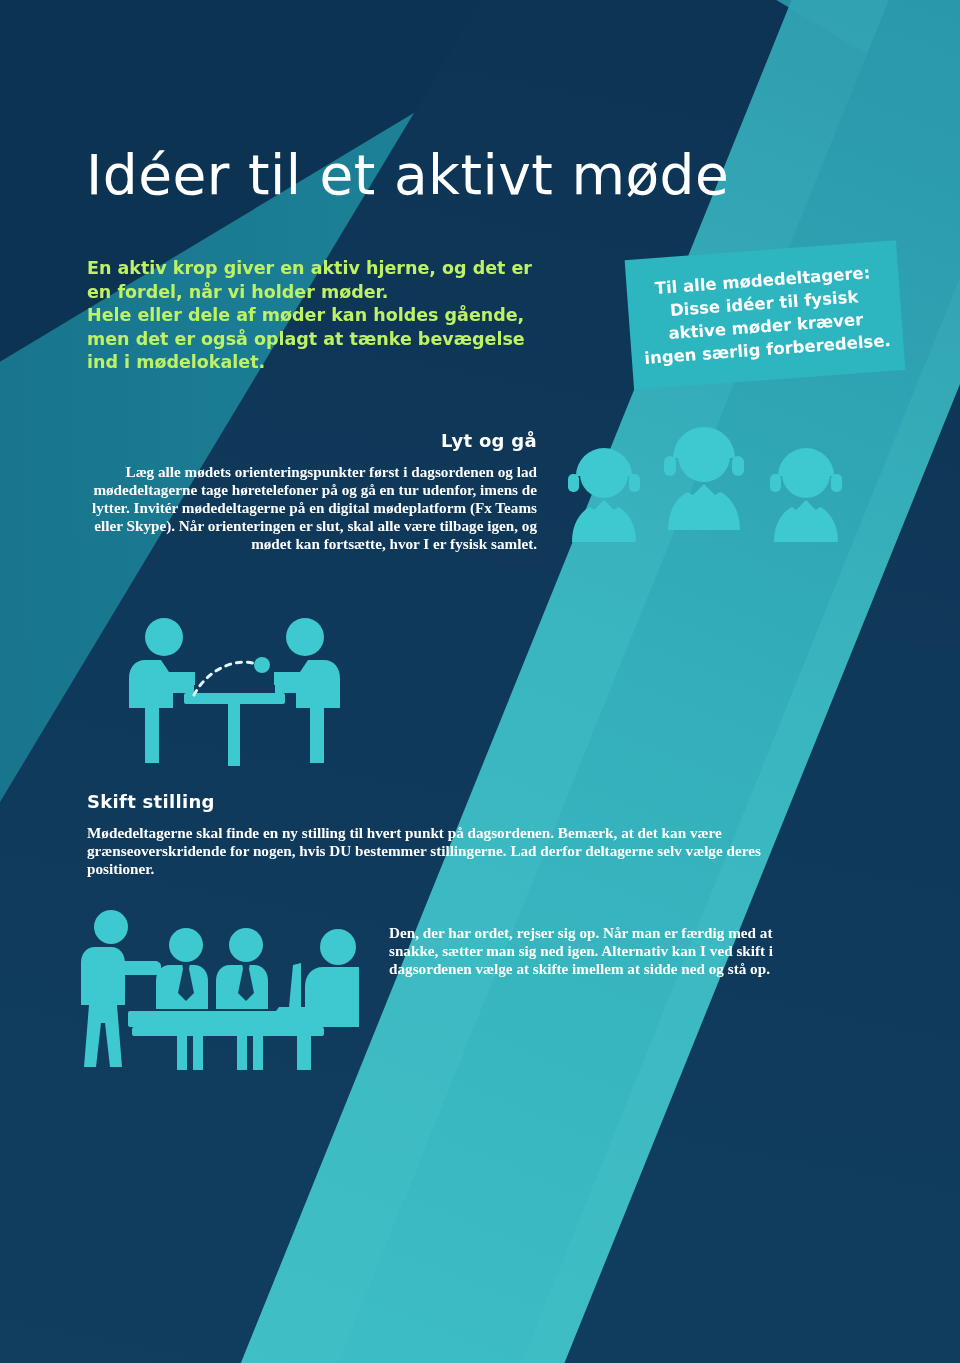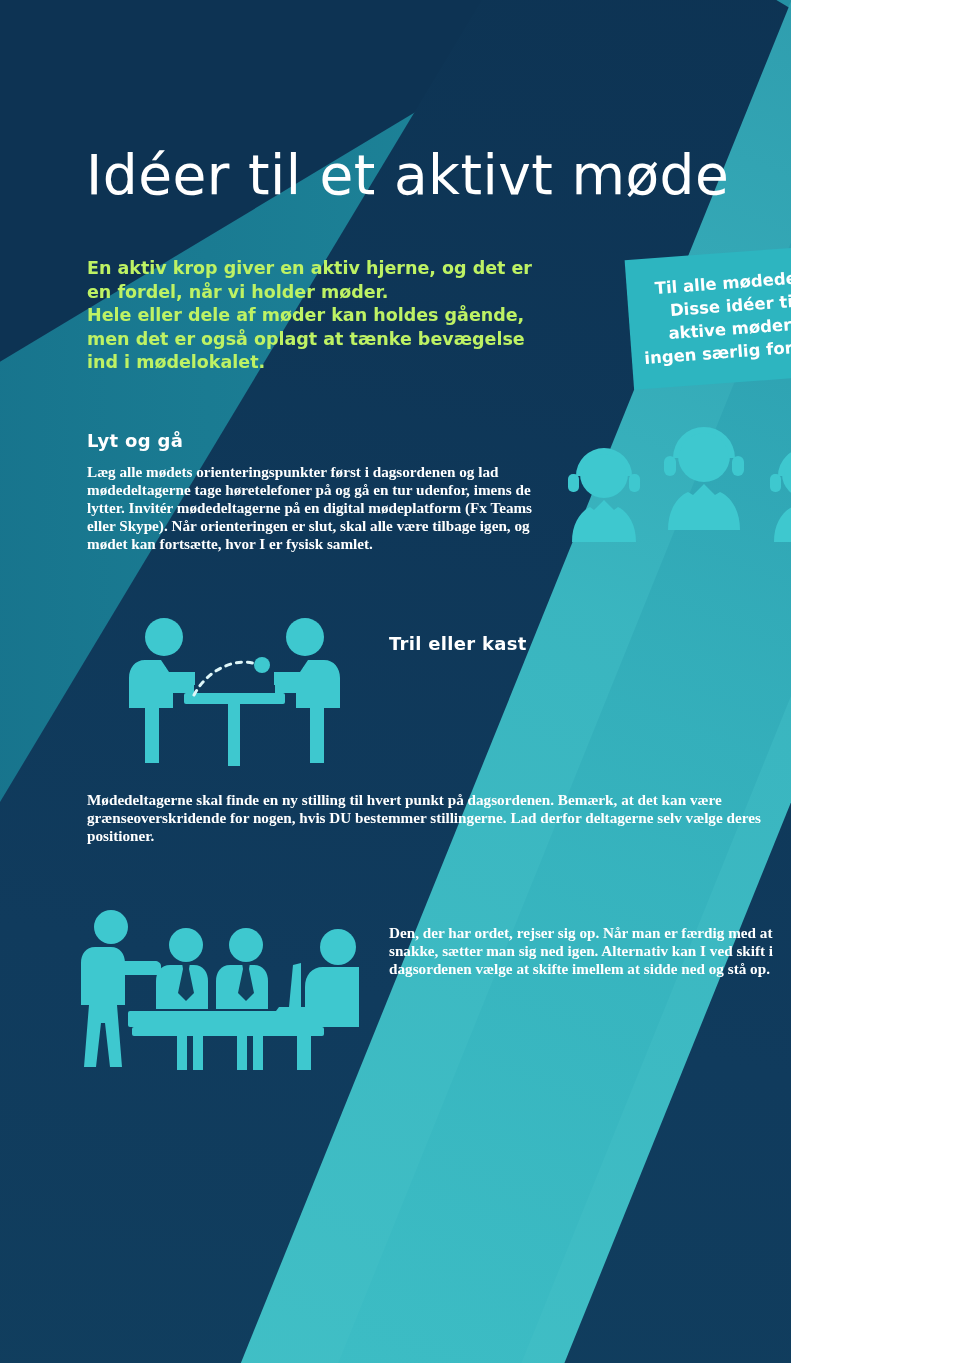--- a/index.html
+++ b/index.html
@@ -3,21 +3,21 @@
 <meta charset="utf-8">
 <style>
   html,body{margin:0;padding:0;}
   body{
     width:960px;height:1363px;
     font-family:"Liberation Sans", sans-serif;
     overflow:hidden;
   }
   .poster{
     position:relative;
-    width:791px;height:1363px;
+    width:960px;height:1363px;
     background:#0d3353;
     overflow:hidden;
   }
   
   .bg-layer{position:absolute;inset:0;overflow:hidden;}
   .band{position:absolute;}
   .band-teal-main{
     width:1700px;height:1700px;
     left:-330px;top:560px;
     background:linear-gradient(120deg,#146b86 0%, #1d8398 35%, #2b9fae 62%, #3ab8c0 100%);
@@ -88,21 +88,21 @@
     font-family:"DejaVu Sans", sans-serif;
     letter-spacing:.3px;margin:0 0 12px 0;
   }
   .sec-body{
     color:#ffffff;font-size:15.2px;line-height:18px;
     font-family:"Liberation Serif", serif;
     font-weight:bold;
     margin:0;
   }
 
-  .sec1{position:absolute;left:87px;top:430px;width:450px;}
+  .sec1{position:absolute;left:87px;top:430px;width:450px;text-align:right;}
   .sec2{position:absolute;left:389px;top:633px;width:400px;}
   .sec3{position:absolute;left:87px;top:791px;width:710px;}
   .sec4{position:absolute;left:389px;top:924px;width:400px;}
 
   
   .ill{position:absolute;}
   .ill-headphones{left:560px;top:418px;width:290px;height:160px;}
   .ill-ball{left:122px;top:615px;width:225px;height:155px;}
   .ill-meeting{left:78px;top:905px;width:300px;height:170px;}
 </style>
@@ -169,21 +169,20 @@
           <path d="M12 28 a24 24 0 0 1 48 0 a24 24 0 0 1 -48 0z"></path>
           <path d="M8 30 a28 28 0 0 1 56 0 l-6 0 a22 22 0 0 0 -44 0 z"></path>
           <rect x="0" y="28" width="11" height="18" rx="5"></rect>
           <rect x="61" y="28" width="11" height="18" rx="5"></rect>
           <path d="M36 54 l-10 10 l-4 -3 C12 66 4 78 4 96 l64 0 c0 -18 -8 -30 -18 -35 l-4 3 z"></path>
         </g>
       </g>
     </svg>
 
     <div class="sec2">
-      <h2 class="sec-head">Tril eller kast</h2>
     </div>
 
     <svg class="ill ill-ball" viewBox="0 0 225 155">
       <g fill="#3ec8cf">
 
         <circle cx="42" cy="22" r="19"></circle>
         <path d="M23 45 c-10 0 -16 8 -16 18 l0 30 l16 0 l0 55 l14 0 l0 -55 l14 0 l0 -23 l22 0 l0 -13 l-26 0 l-8 -12 z"></path>
 
         <path d="M30 52 l0 26 l42 0 l0 -12 l-28 0 l0 -14 z" fill="#3ec8cf"></path>
 
@@ -193,20 +192,21 @@
 
         <rect x="62" y="78" width="101" height="11" rx="2"></rect>
         <rect x="106" y="89" width="12" height="62"></rect>
       </g>
 
       <path d="M72 80 C88 50 120 42 136 50" fill="none" stroke="#dff6f8" stroke-width="3" stroke-dasharray="5 6" stroke-linecap="round"></path>
       <circle cx="140" cy="50" r="8" fill="#3ec8cf"></circle>
     </svg>
 
     <div class="sec3">
+      <h2 class="sec-head">Skift stilling</h2>
       <p class="sec-body">Mødedeltagerne skal finde en ny stilling til hvert punkt på dagsordenen. Bemærk, at det kan være grænseoverskridende for nogen, hvis DU bestemmer stillingerne. Lad derfor deltagerne selv vælge deres positioner.</p>
     </div>
 
     <div class="sec4">
       <p class="sec-body">Den, der har ordet, rejser sig op. Når man er færdig med at snakke, sætter man sig ned igen. Alternativ kan I ved skift i dagsordenen vælge at skifte imellem at sidde ned og stå op.</p>
     </div>
 
     <svg class="ill ill-meeting" viewBox="0 0 300 170">
       <g fill="#3ec8cf">
 

